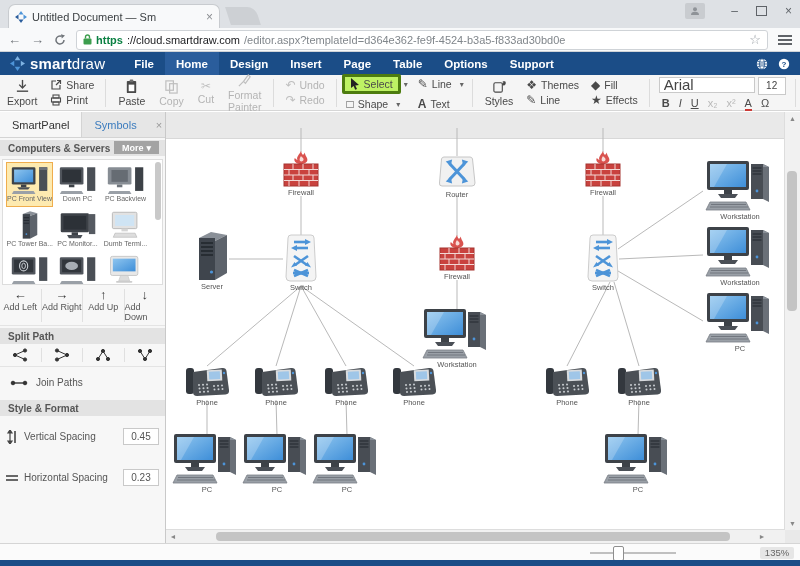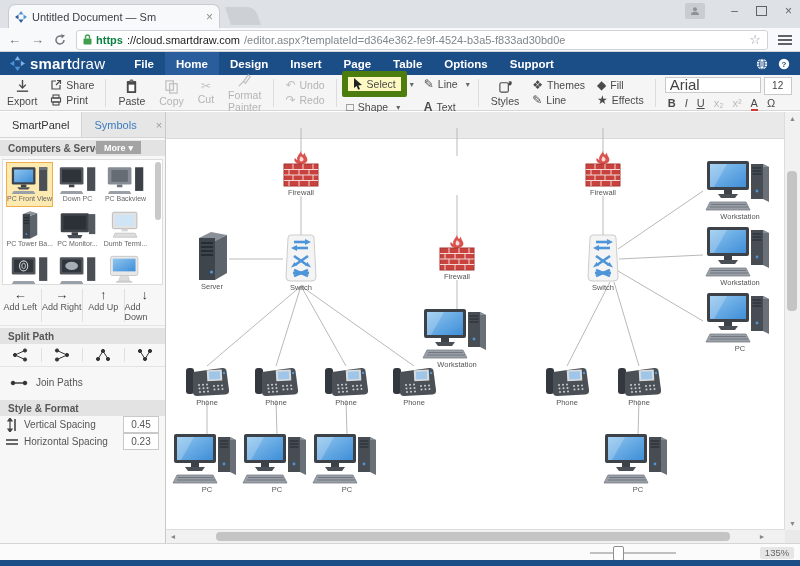--- a/index.html
+++ b/index.html
@@ -42,59 +42,59 @@
   .tb-sep{width:1px;height:28px;background:#dcdcdc;margin:0 5px;flex:none}
   .tb-big{display:flex;flex-direction:column;align-items:center;justify-content:center;gap:1px;padding:0 7px;font-size:10.5px}
   .tb-col{display:flex;flex-direction:column;justify-content:center;gap:3px}
   .tb-small{display:flex;align-items:center;gap:4px;font-size:10.5px;padding:0 6px}
   .disabled{color:#b4b4b4}
   .disabled svg *{stroke:#bfbfbf !important;fill:none}
   .disabled .glyph{color:#bfbfbf}
   .glyph{font-size:12px;line-height:12px}
   .sel-grid{display:grid;grid-template-columns:auto auto;column-gap:2px;row-gap:3px;align-items:center}
   .tb-tool{display:flex;align-items:center;gap:4px;font-size:10.5px;padding:1px 5px;border-radius:2px}
-  .tool-select{background:#fef9c3;border:6px solid #4d7c0f}
+  .tool-select{background:#bef264;border:3px solid #4d7c0f}
   .fontbox{display:flex;flex-direction:column;gap:2px;padding:0 4px}
   .fontrow{display:flex;gap:3px}
   .fontname{width:86px;height:14px;border:1px solid #c9c9c9;background:#fff;font-size:15px;padding:0 4px;font-family:"Liberation Sans",sans-serif;color:#444}
   .fontsize{width:22px;height:14px;border:1px solid #c9c9c9;background:#fff;font-size:10px;text-align:center;font-family:"Liberation Sans",sans-serif;color:#444}
   .fmtrow{display:flex;align-items:center;gap:9px;padding:0 3px;font-size:11px}
   .fmt-b{font-weight:bold}.fmt-i{font-style:italic}.fmt-u{text-decoration:underline}
   .fmt-dis{color:#b9b9b9}
   .fmt-a{position:relative}.fmt-a::after{content:"";position:absolute;left:0;right:0;bottom:-2px;height:2px;background:#cc3a36}
 
   
   .main{position:absolute;left:0;top:112px;width:800px;height:431px}
 
   
   .panel{position:absolute;left:0;top:0;width:166px;height:431px;background:#f7f7f7;border-right:1px solid #c9c9c9;box-sizing:border-box}
   .ptabs{display:flex;height:25px;background:#e6e6e6;border-bottom:1px solid #d4d4d4;align-items:stretch}
   .ptab{display:flex;align-items:center;justify-content:center;font-size:11px;color:#555;padding:0 12px}
   .ptab.active{background:#f7f7f7;border-right:1px solid #d4d4d4;color:#333}
   .ptab.blue{color:#3c7cbe}
   .ptab-close{margin-left:auto;padding:0 7px;display:flex;align-items:center;color:#9a9a9a;font-size:11px}
   .psection{height:16px;background:#e3e3e3;display:flex;align-items:center;font-size:10px;font-weight:bold;color:#555;padding:0 8px;position:relative;margin-top:2px}
-  .more-btn{position:absolute;right:24px;top:1px;height:13px;background:#a3a3a3;color:#fff;font-size:9px;font-weight:bold;display:flex;align-items:center;padding:0 8px;border-radius:0;gap:3px}
+  .more-btn{position:absolute;right:6px;top:1px;height:13px;background:#a3a3a3;color:#fff;font-size:9px;font-weight:bold;display:flex;align-items:center;padding:0 8px;border-radius:0;gap:3px}
   .symwrap{position:relative;margin:3px 2px 0 2px;background:#fff;border:1px solid #ddd;height:124px;overflow:hidden}
   .symgrid{display:grid;grid-template-columns:48px 48px 48px;padding:2px 0 0 3px}
   .sym-cell{width:47px;height:45px;display:flex;flex-direction:column;align-items:center;justify-content:flex-start;border:1px solid transparent;box-sizing:border-box;padding-top:2px}
   .sym-cell.selected{background:#fdeab0;border:1px solid #efad4d}
   .sym-icon{width:40px;height:30px}
   .sym-label{font-size:7px;color:#666;white-space:nowrap;overflow:hidden;max-width:46px}
   .symscroll{position:absolute;right:1px;top:2px;width:6px;height:58px;background:#c9c9c9;border-radius:3px}
   .addrow{display:flex;margin-top:4px;border-bottom:1px solid #e4e4e4;padding-bottom:3px}
   .addbtn{flex:1;display:flex;flex-direction:column;align-items:center;gap:1px;border-right:1px solid #e0e0e0}
   .addbtn:last-child{border-right:none}
   .addbtn .glyph{font-size:13px;color:#333;font-weight:bold}
   .addbtn .albl{font-size:9px;color:#555}
   .splitrow{display:flex;padding:4px 0;border-bottom:1px solid #e4e4e4}
   .splitbtn{flex:1;display:flex;align-items:center;justify-content:center;border-right:1px solid #e0e0e0}
   .splitbtn:last-child{border-right:none}
   .joinrow{display:flex;align-items:center;gap:8px;padding:10px 10px;font-size:10px;color:#555}
-  .sfrow{display:flex;align-items:center;gap:6px;padding:0 6px;font-size:10px;color:#555}
+  .sfrow{display:flex;align-items:center;gap:6px;padding:12px 6px;font-size:10px;color:#555}
   .sfinput{margin-left:auto;width:30px;height:13px;border:1px solid #c9c9c9;background:#fff;font-size:10px;text-align:center;font-family:"Liberation Sans",sans-serif;color:#555}
 
   
   .canvas{position:absolute;left:166px;top:0;width:634px;height:431px;background:#e9e9e9;overflow:hidden}
   .page{position:absolute;left:0;top:26px;width:618px;height:393px;background:#fff;border-top:1px solid #d8d8d8}
   .edges{position:absolute;left:0;top:0;width:618px;height:393px;overflow:visible}
   .edges line{stroke:#b9b9b9;stroke-width:1}
   .node{position:absolute;width:44px;display:flex;flex-direction:column;align-items:center}
   .node-label{font-size:7.5px;color:#555;margin-top:1px;white-space:nowrap}
   .node-icon{display:block}
@@ -814,20 +814,26 @@
           </svg>
         <div style="position:absolute;left:0;top:0;width:100%;height:100%">
 
             <div class="node t-firewall" style="left: 113px; top: 12px; position: absolute;">
               <svg class="node-icon">
                 <use href="#sym-firewall" xlink:href="#sym-firewall"></use>
               </svg>
               <div class="node-label">Firewall</div>
             </div>
 
+            <div class="node t-router" style="left: 269px; top: 16px; position: absolute;">
+              <svg class="node-icon">
+                <use href="#sym-router" xlink:href="#sym-router"></use>
+              </svg>
+              <div class="node-label">Router</div>
+            </div>
 
             <div class="node t-firewall" style="left: 269px; top: 96px; position: absolute;">
               <svg class="node-icon">
                 <use href="#sym-firewall" xlink:href="#sym-firewall"></use>
               </svg>
               <div class="node-label">Firewall</div>
             </div>
 
             <div class="node t-server" style="left: 24px; top: 92px; position: absolute;">
               <svg class="node-icon">

